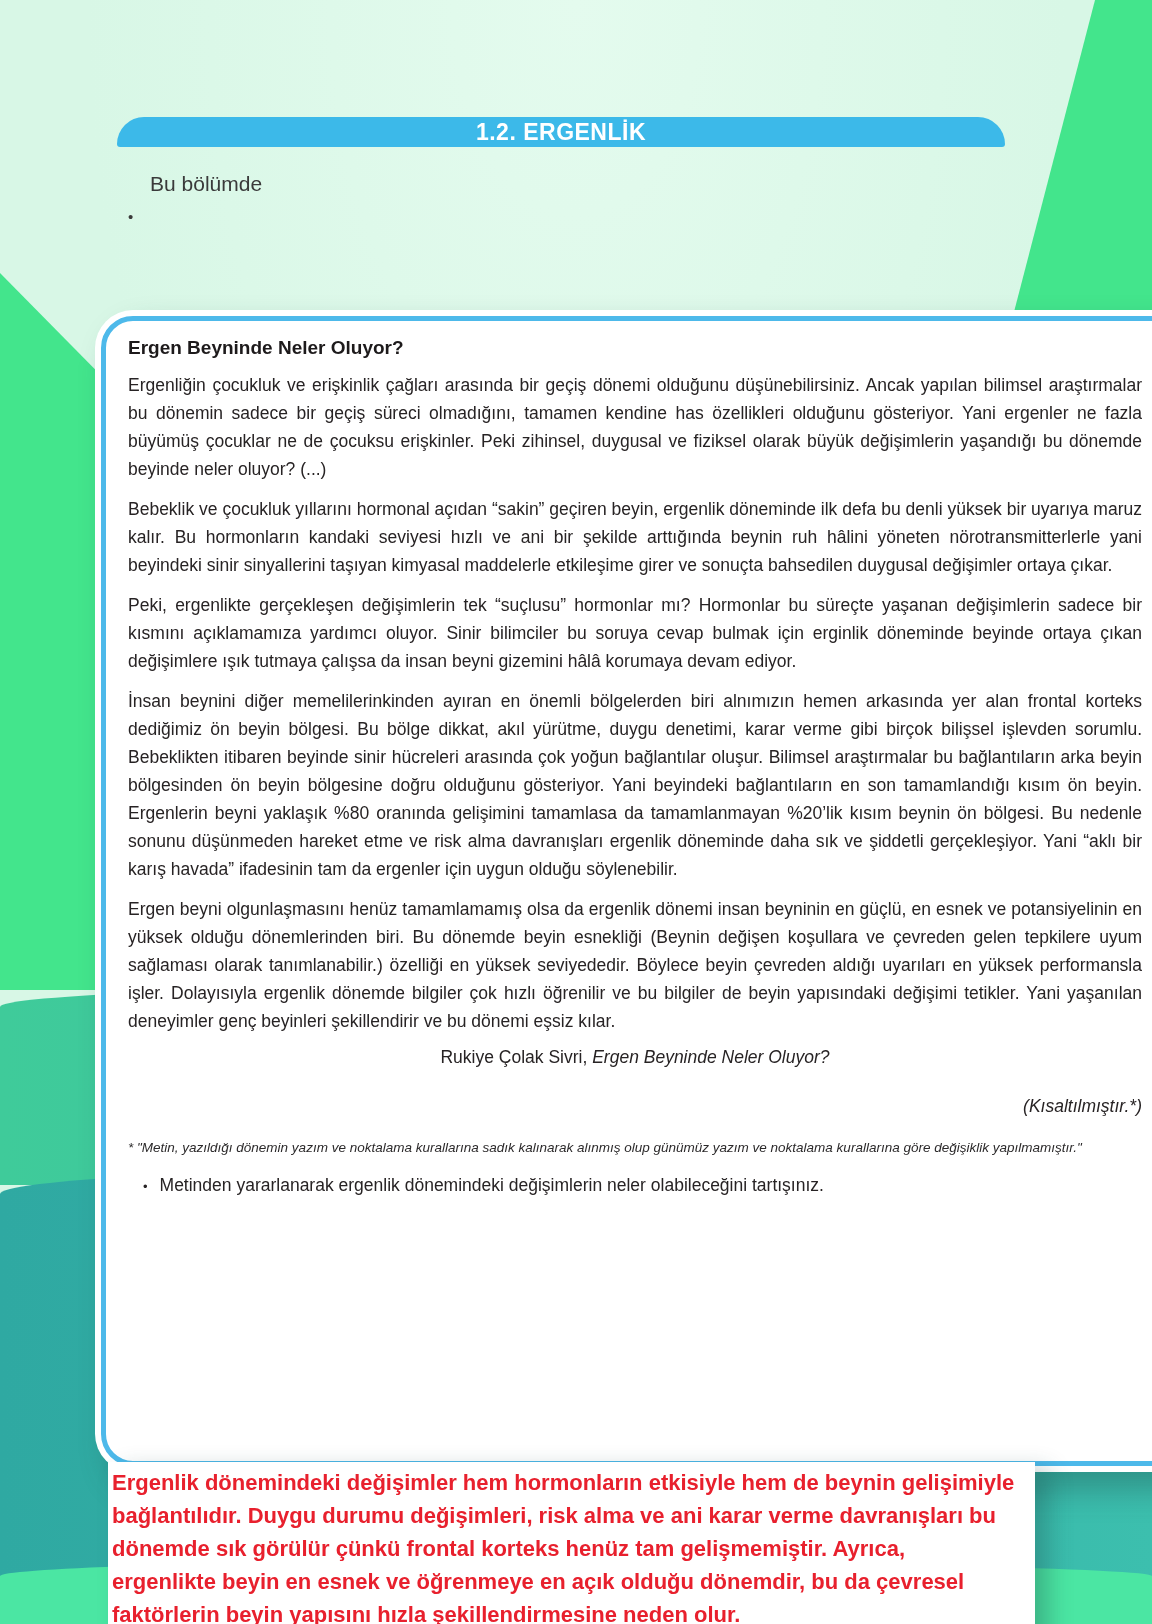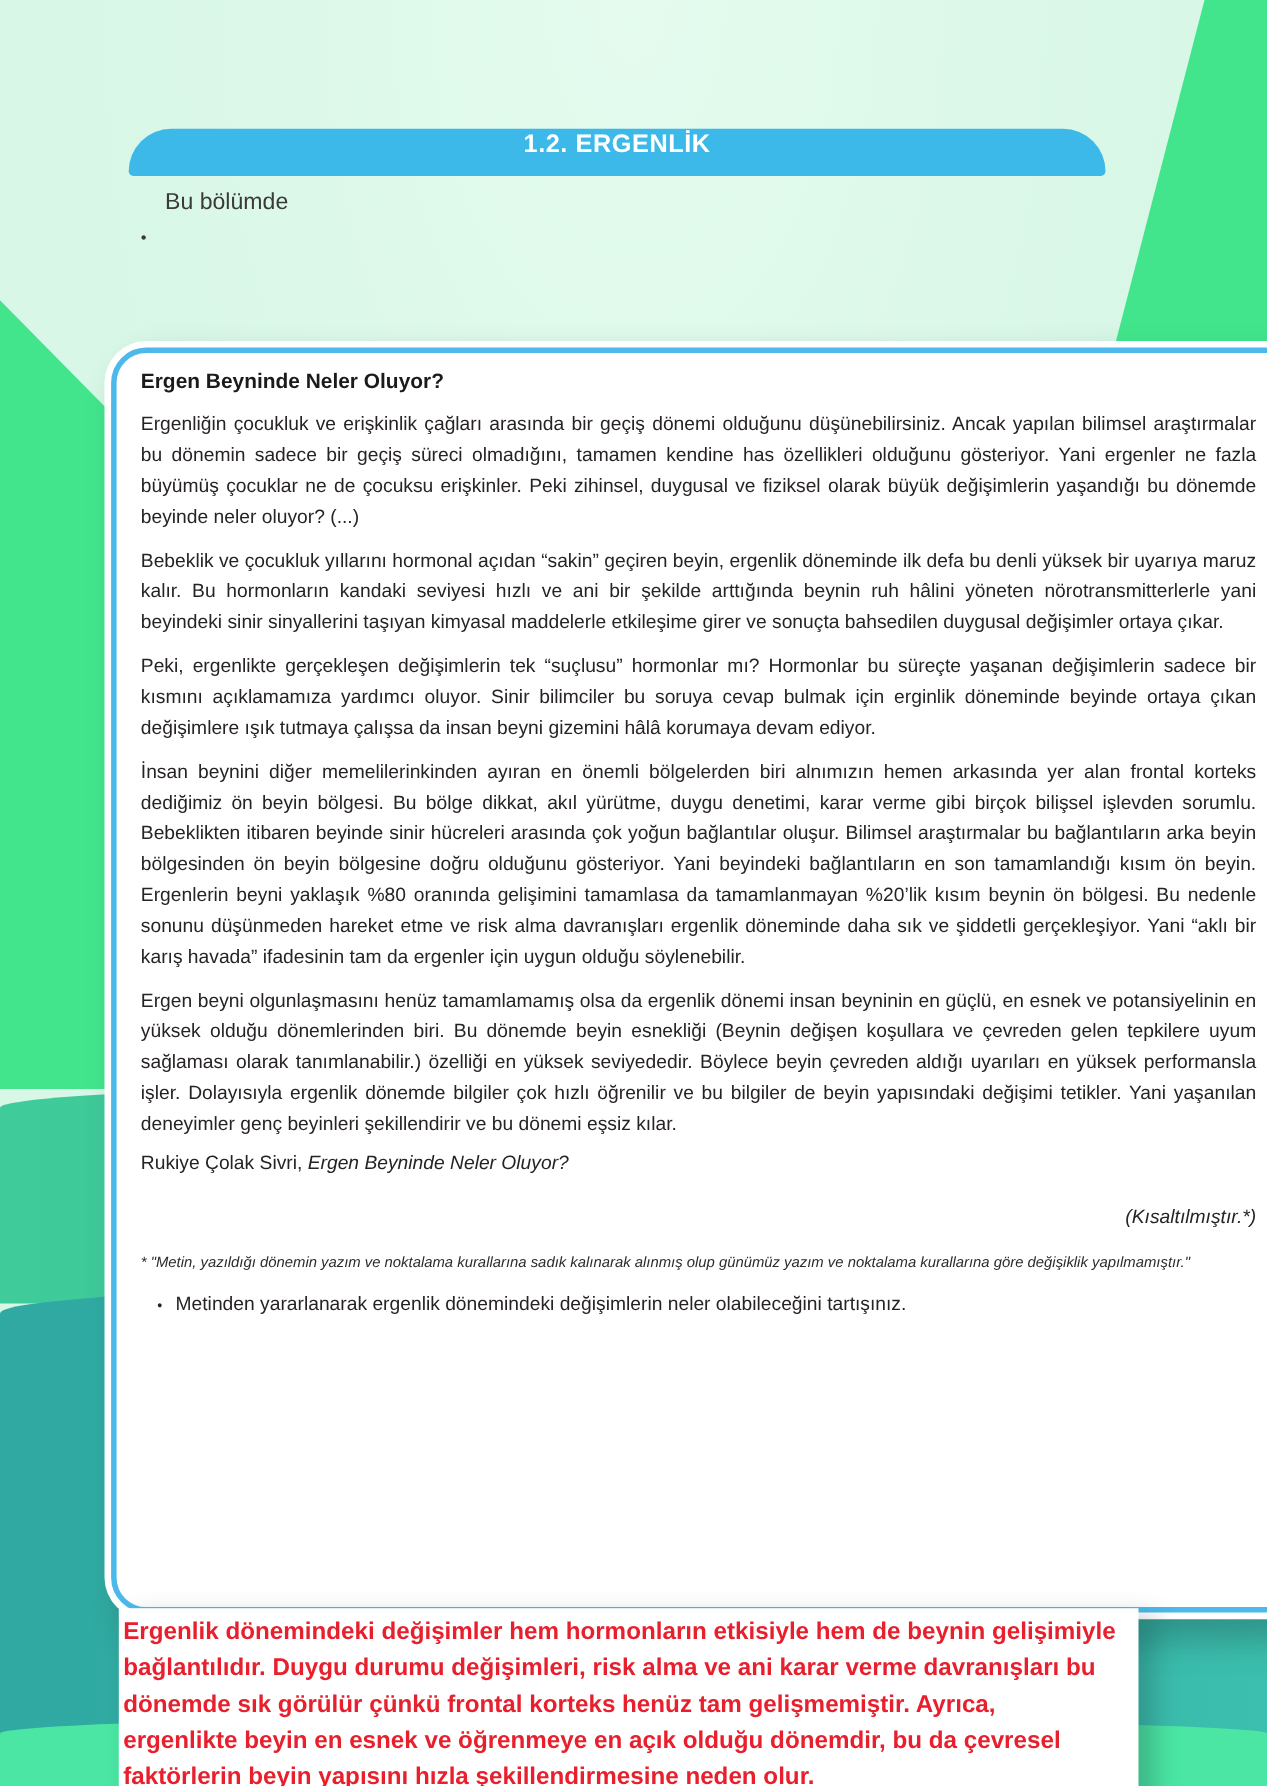--- a/index.html
+++ b/index.html
@@ -24,42 +24,42 @@
     border-radius:50% 50% 0 0 / 22px;}
   .bg-band-teal{position:absolute;left:0;top:1168px;width:1152px;height:456px;
     background:linear-gradient(90deg,#2fa9a2 0%, #35b1a6 55%, #3cbfae 100%);
     border-radius:45% 55% 0 0 / 26px;}
   .bg-blob-dark{position:absolute;left:1020px;top:1130px;width:220px;height:250px;
     background:#3e96a0;border-radius:0 0 0 55% ;}
   .bg-strip-bottom{position:absolute;left:0;top:1562px;width:1152px;height:62px;
     background:#4be6a3;border-radius:40% 60% 0 0 / 14px;}
 
   
-  .banner{position:absolute;left:117px;top:117px;width:888px;height:43px;
+  .banner{position:absolute;left:117px;top:117px;width:888px;height:30px;
     background:#3cb9e9;border-radius:45px 45px 5px 5px;
-    display:flex;align-items:flex-start;justify-content:center;}
+    display:flex;align-items:center;justify-content:center;}
   .banner .t{color:#ffffff;font-weight:bold;font-size:23px;letter-spacing:.5px;}
 
   
   .intro-lead{position:absolute;left:150px;top:172px;font-size:21px;color:#3a3a3a;}
   .intro-bullet{position:absolute;left:128px;top:205px;width:880px;
     display:flex;align-items:flex-start;font-size:19px;color:#3a3a3a;}
   .intro-bullet .dot{font-size:15px;line-height:24px;margin-right:14px;color:#3a3a3a;}
 
   
   .card-outer{position:absolute;left:95px;top:310px;width:1130px;height:1162px;
     background:#ffffff;border-radius:38px;padding:0;
     box-shadow:16px 18px 30px rgba(25,70,70,.35);}
   .card-inner{position:absolute;left:6px;top:6px;right:6px;bottom:6px;
     border:5px solid #4db9ea;border-radius:32px;background:#ffffff;
     padding:16px 72px 0 22px;box-sizing:border-box;}
   .card-inner h3{margin:0 0 12px 0;font-size:19px;color:#1d1a1b;}
   .card-inner p.body{margin:0 0 12px 0;font-size:17.5px;line-height:28px;
     color:#272324;text-align:justify;}
-  .attr1{text-align:left;font-size:17.5px;color:#272324;}
+  .attr1{text-align:center;font-size:17.5px;color:#272324;}
   .attr1 .work{font-style:italic;}
   .attr2{margin-top:28px;text-align:right;font-size:17.5px;font-style:italic;color:#272324;}
   .footnote{margin-top:18px;font-size:13.5px;font-style:italic;line-height:26px;
     color:#2c2a2b;text-align:justify;}
   .disc-bullet{margin:14px 0 0 15px;display:flex;align-items:flex-start;
     font-size:17.5px;color:#272324;}
   .disc-bullet .dot{font-size:13px;line-height:24px;margin-right:12px;}
 
   
   .answer{position:absolute;left:108px;top:1462px;width:927px;height:230px;

